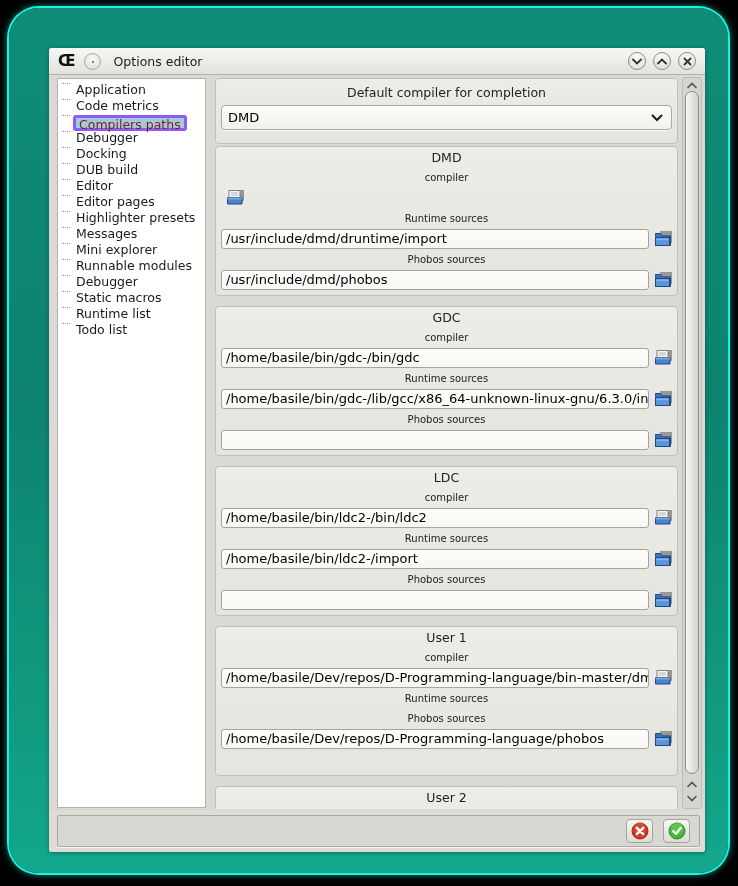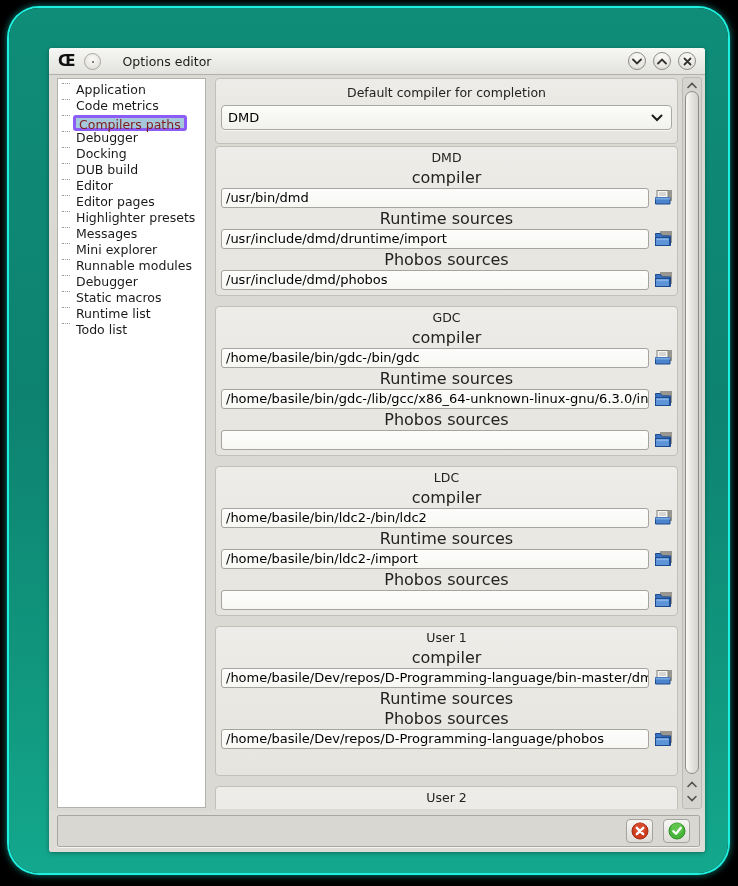--- a/index.html
+++ b/index.html
@@ -21,21 +21,21 @@
   .titlebar { position:absolute; left:0; top:0; width:100%; height:27px;
               background:linear-gradient(180deg,#f7f7f5,#e8e8e4 70%,#e2e2de);
               border-bottom:1px solid #b2b0aa; display:flex; align-items:center; }
   .applogo { margin-left:9px; font-size:15px; font-weight:bold; color:#111;
              letter-spacing:-1px; line-height:1; }
   .menu-circle { width:17px; height:17px; margin-left:9px; border-radius:50%;
                  background:radial-gradient(circle at 50% 35%,#fafaf8,#dcdad4);
                  border:1px solid #a9a7a1; position:relative; cursor:default;}
   .menu-circle::after { content:""; position:absolute; left:7px; top:7px; width:2px;
                  height:2px; border-radius:50%; background:#555; }
-  .wtitle { margin-left:22px; font-size:12.5px; color:#1c1c1c; }
+  .wtitle { margin-left:13px; font-size:12.5px; color:#1c1c1c; }
   .tb-spacer { flex:1; }
   .tb-btn { width:18px; height:18px; border-radius:50%; margin-right:7px;
             background:radial-gradient(circle at 50% 30%,#fbfbf9,#dcdad4);
             border:1px solid #8e8c86; display:flex; align-items:center;
             justify-content:center; box-shadow:0 1px 1px rgba(255,255,255,.8) inset; }
   .tb-btn:last-child { margin-right:9px; }
   .tb-btn svg { display:block; }
 
   
   .content { position:absolute; left:0; top:27px; width:656px; height:736px;
@@ -51,21 +51,21 @@
   
   .scrollarea { position:absolute; left:165px; top:2px; width:467px; height:732px;
                 overflow:hidden; padding-top:1px; }
   .group { background:linear-gradient(180deg,#edece8,#e6e4df);
            border:1px solid #c2c0b8; border-radius:4px; width:463px; margin-left:1px; }
   .group.small { height:66px; margin-bottom:2px; }
   .group.tall { height:150px; margin-bottom:10px; }
   .gtitle { text-align:center; font-size:12.5px; color:#222; height:20px;
             line-height:22px; }
   .group.small .gtitle { height:24px; line-height:28px; }
-  .flabel { text-align:center; font-size:16px; color:#222; height:20px;
+  .flabel { text-align:center; font-size:10px; color:#222; height:20px;
             line-height:21px; }
   .fieldline { display:flex; align-items:center; height:21px; padding:0 3px 0 5px; }
   .pathfield { flex:1; height:20px; background:linear-gradient(180deg,#fdfdfc,#f7f7f4);
                border:1px solid #a6a49e; border-radius:3px; font-size:13px;
                color:#000; line-height:18px; padding:0 4px; white-space:nowrap;
                overflow:hidden; }
   .iconbtn { width:22px; height:20px; margin-left:3px; display:flex;
              align-items:center; justify-content:center; background:transparent;
              border:none; cursor:default; }
 
@@ -209,21 +209,20 @@
                   <polyline points="1.5,1.5 6,6 10.5,1.5" fill="none" stroke="#1c1c1a" stroke-width="2" stroke-linecap="round"></polyline>
                   </svg>
               </span>
             </div>
           </div>
 
         <div class="group tall">
               <div class="gtitle">DMD</div>
               <div class="flabel">compiler</div>
               <div class="fieldline">
-                <div class="pathfield">/usr/bin/dmd</div>
                 <span class="iconbtn">
                   <svg width="19" height="17" viewBox="0 0 19 17">
                     <rect x="7" y="1" width="11" height="11" fill="#98968e"></rect>
                     <rect x="3" y="1.5" width="11" height="9" fill="#f5f5f2" stroke="#83817b" stroke-width="1"></rect>
                     <rect x="5" y="3.5" width="7" height="1" fill="#b9b7b1"></rect>
                     <rect x="5" y="5.5" width="7" height="1" fill="#b9b7b1"></rect>
                     <path d="M1.5 8.5 h14.5 v6.5 h-14.5 z" fill="#4a82cc" stroke="#1c4a8c" stroke-width="1"></path>
                     <path d="M1.5 8.5 h14.5 v2 h-14.5 z" fill="#79a8e0"></path>
                   </svg>
                 </span>

